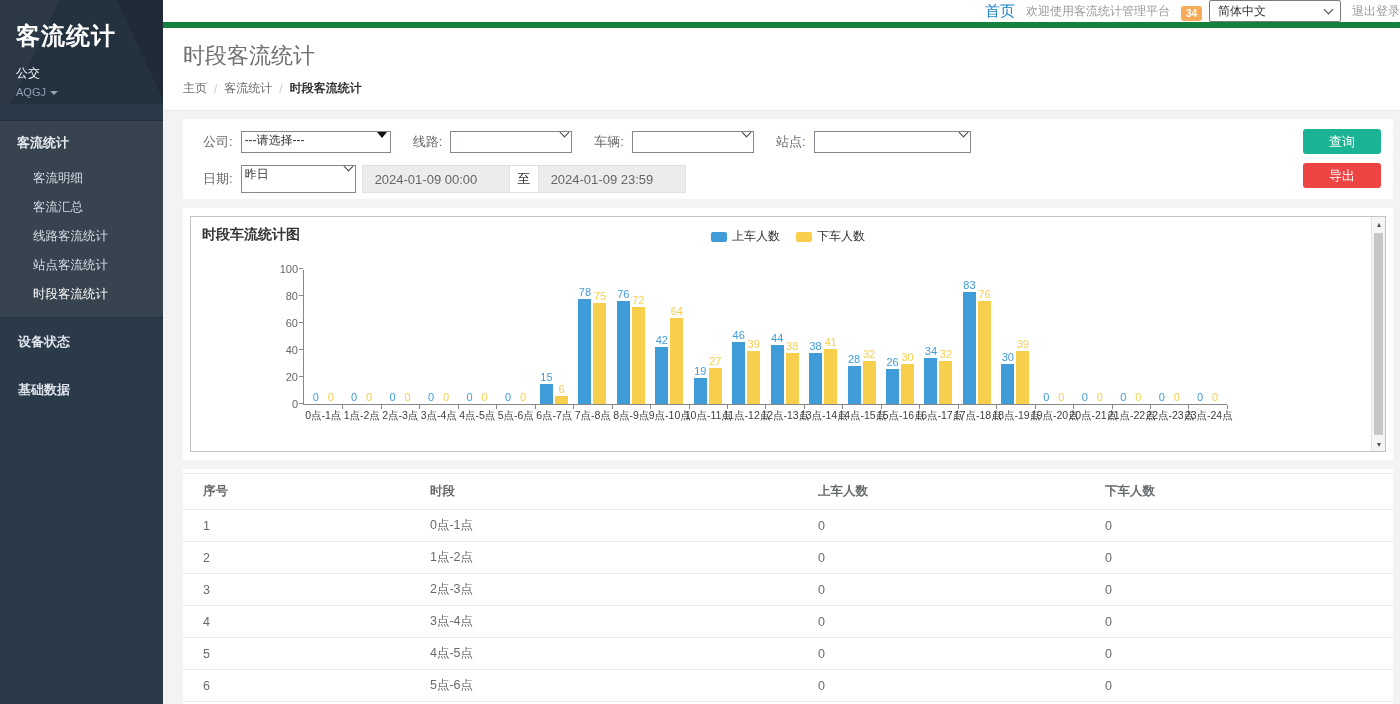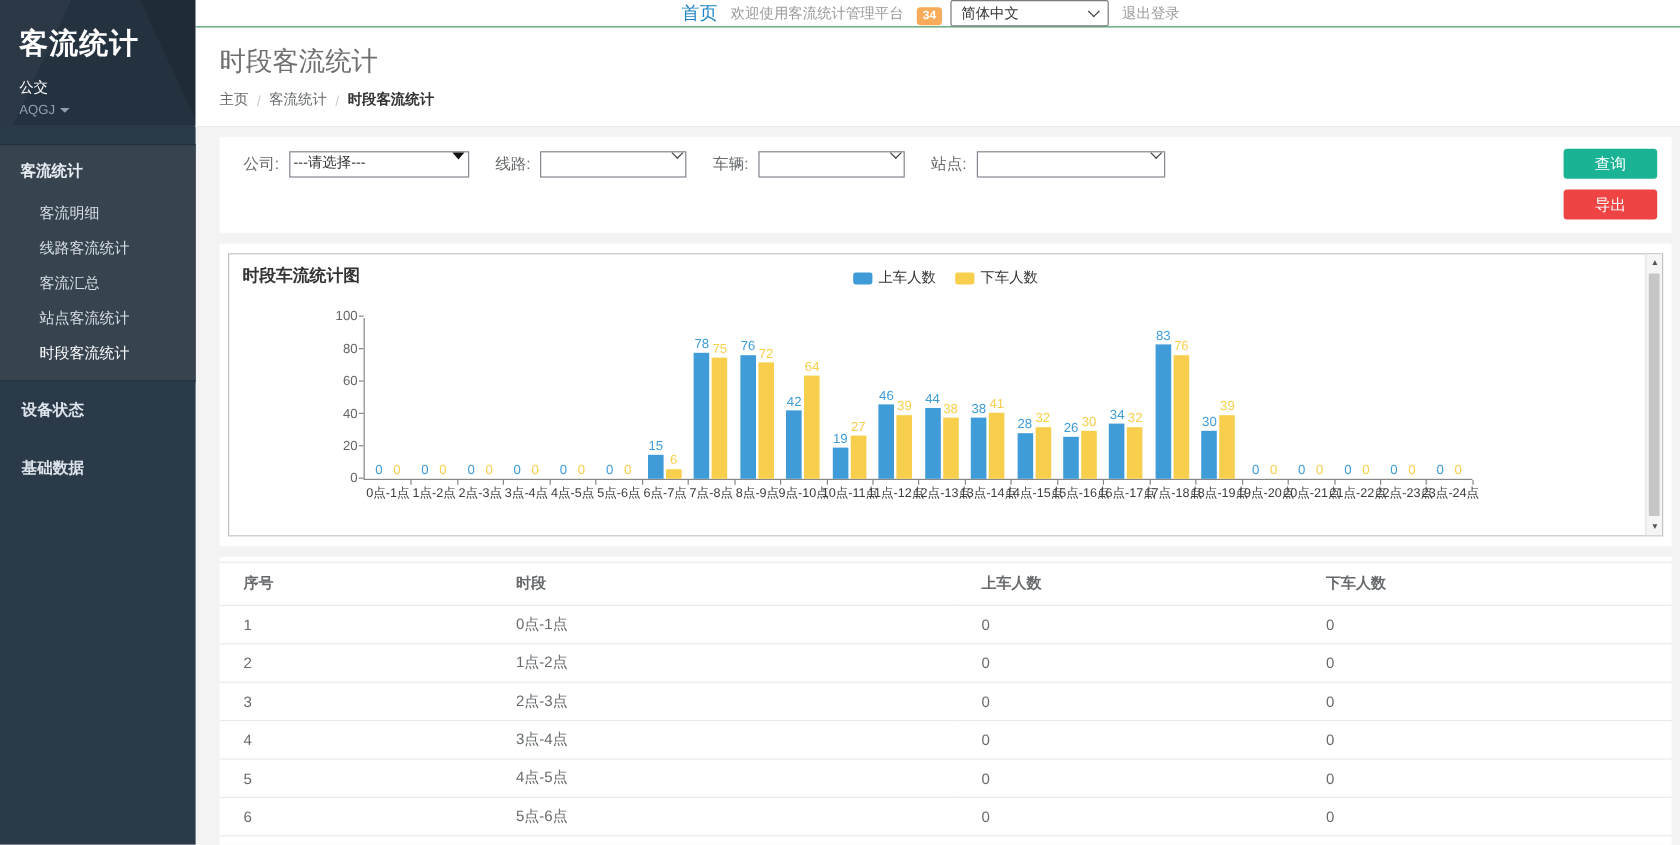--- a/index.html
+++ b/index.html
@@ -25,22 +25,22 @@
   .nav-group { background:#37434f; border-top:1px solid #222f3c; border-bottom:1px solid #222f3c; padding-bottom:8px;}
   .nav-head { padding:13px 0 12px 17px; font-size:13px; color:#e7ecf1; font-weight:bold; cursor:pointer; }
   .nav-sub { padding:6px 0 6px 33px; font-size:12.5px; color:#d7dfe7; cursor:pointer; }
   .nav-sub.active { color:#ffffff; }
   .nav-top { padding:15px 0 15px 18px; font-size:13px; color:#dde3ea; font-weight:bold; cursor:pointer; }
 
   
   .main { flex:1; display:flex; flex-direction:column; }
 
   .topbar {
-    height:41px; background:#fff; border-bottom:1px solid #15803d;
-    display:flex; align-items:center; justify-content:center; padding-right:12px; gap:11px;
+    height:41px; background:#fff; border-bottom:6px solid #15803d;
+    display:flex; align-items:center; justify-content:flex-end; gap:11px;
   }
   .home-link { color:#1c84c6; font-size:15px; cursor:pointer; }
   .welcome { color:#9a9a9a; font-size:12px; }
   .count-badge { background:#f8ac59; color:#fff; font-size:10px; font-weight:bold;
     border-radius:3px; padding:2px 5px; align-self:flex-start; margin-top:6px; margin-right:-4px;}
   .lang-select { width:132px; height:22px; border:1px solid #7b7b7b; border-radius:2px; background:#fff;
     font-size:12px; color:#333; display:flex; align-items:center; justify-content:space-between;
     padding:0 8px; cursor:pointer; }
   .logout { color:#9a9a9a; font-size:12px; cursor:pointer; }
 
@@ -126,22 +126,22 @@
     <div class="org-name">公交</div>
     <div class="user-row">
       <span>AQGJ</span><span class="caret"></span>
     </div>
   </div>
   <nav class="nav">
     <div class="nav-group">
       <div class="nav-head">客流统计</div>
       <div id="nav-subs">
           <div class="nav-sub">客流明细</div>
+          <div class="nav-sub">客流汇总</div>
           <div class="nav-sub">线路客流统计</div>
-          <div class="nav-sub">客流汇总</div>
           <div class="nav-sub">站点客流统计</div>
           <div class="nav-sub active">时段客流统计</div>
         </div>
     </div>
     <div id="nav-tops">
         <div class="nav-top">设备状态</div>
         <div class="nav-top">基础数据</div>
       </div>
   </nav>
 </aside>
@@ -187,20 +187,30 @@
         <span class="f-label">车辆:</span>
         <div class="sel small">
           <span></span>
           <span class="chev"></span>
         </div>
         <span class="f-label">站点:</span>
         <div class="sel station">
           <span></span>
           <span class="chev"></span>
         </div>
+      </div>
+      <div class="f-row">
+        <span class="f-label">日期:</span>
+        <div class="sel date-preset">
+          <span>昨日</span>
+          <span class="chev"></span>
+        </div>
+        <div class="date-box">2024-01-09 00:00</div>
+        <div class="to-sep">至</div>
+        <div class="date-box">2024-01-09 23:59</div>
       </div>
       <button class="btn btn-query">查询</button>
       <button class="btn btn-export">导出</button>
     </div>
 
     <div class="panel chart-panel">
       <div class="chartbox">
         <div class="chart-title">时段车流统计图</div>
         <div class="legend">
           <div class="legend-item">

